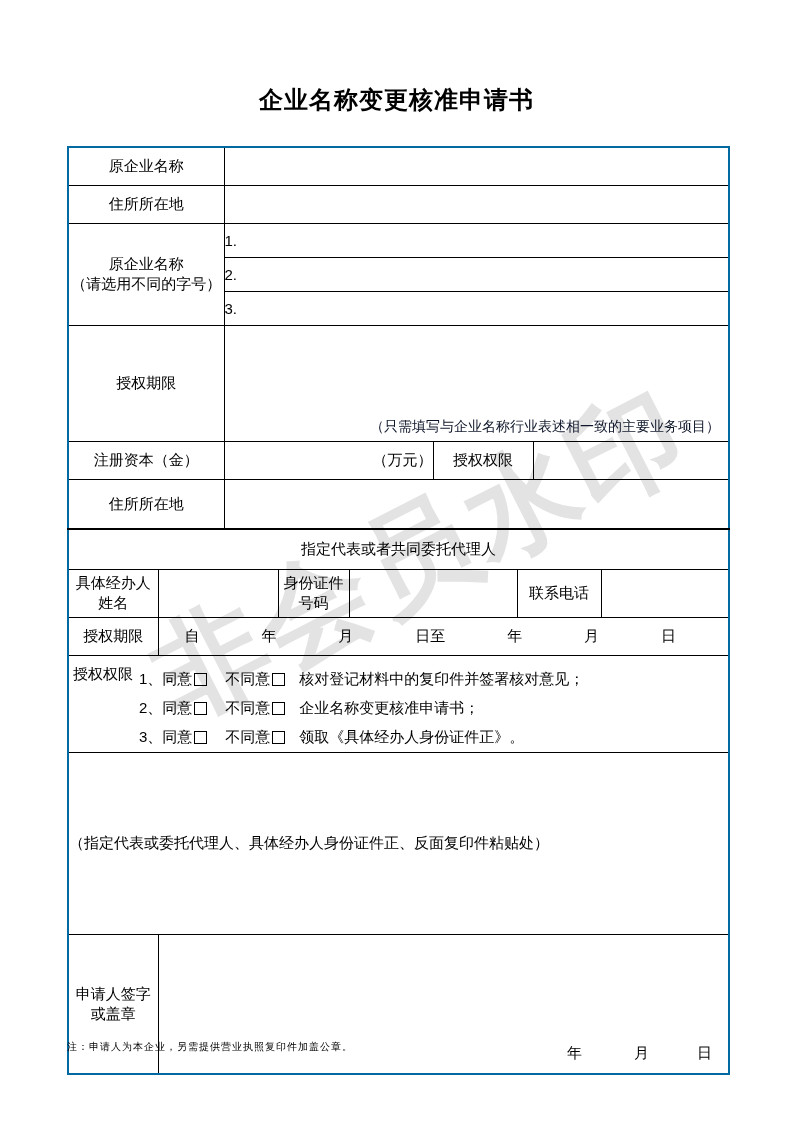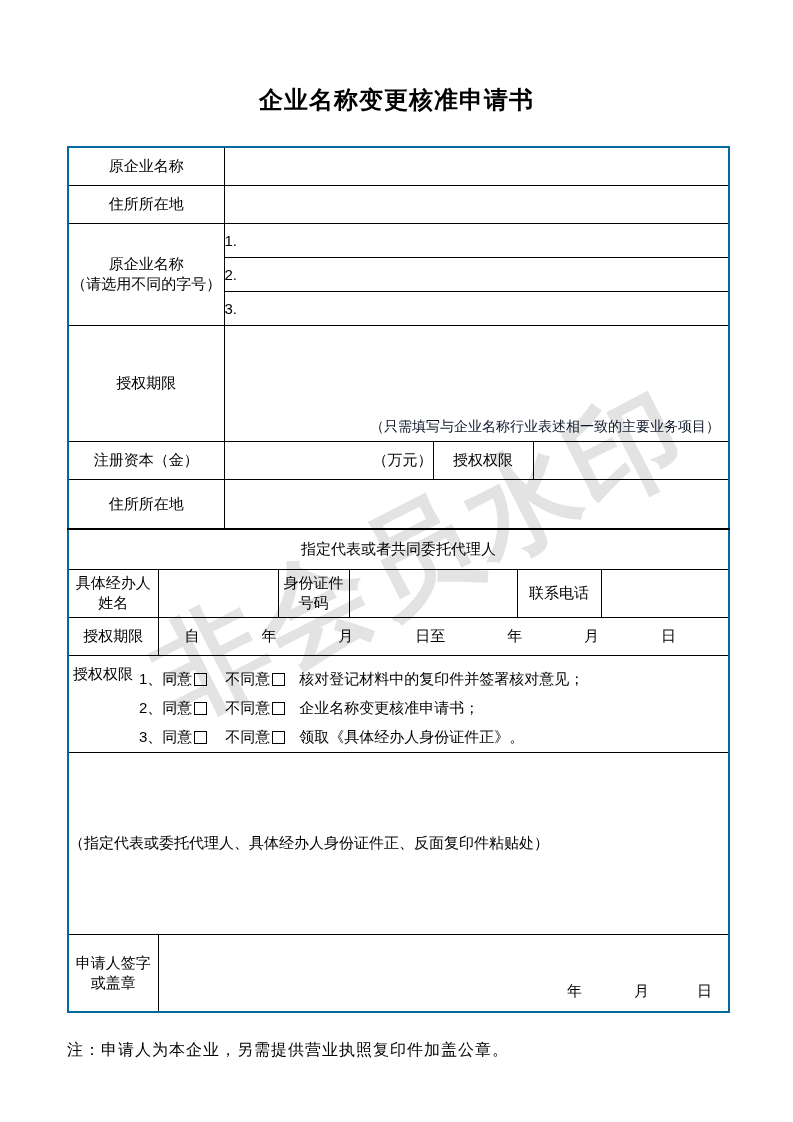--- a/index.html
+++ b/index.html
@@ -83,21 +83,21 @@
   .sig-cell { vertical-align: bottom !important; }
   .sig-date {
     display: flex; justify-content: flex-end; align-items: flex-end;
     padding-bottom: 10px;
   }
   .sig-date span:nth-child(1) { margin-right: 52px; }
   .sig-date span:nth-child(2) { margin-right: 48px; }
   .sig-date span:nth-child(3) { margin-right: 16px; }
   .footer-note {
     position: absolute; top: 1040px; left: 67px;
-    font-size: 16px;
+    font-size: 10px;
     font-family: Liberation Sans, sans-serif;
     letter-spacing: 1px;
   }
 </style>
 </head>
 <body>
 
 <div class="watermark">非会员水印</div>
 
 <div class="content">
@@ -228,21 +228,21 @@
       </td>
     </tr>
 
     <tr>
       <td colspan="9" class="paste-cell" style="height:182px">
         <span>（指定代表或委托代理人、具体经办人身份证件正、反面复印件粘贴处）</span>
       </td>
     </tr>
 
     <tr>
-      <td class="lbl pad-narrow" style="height:78px">申请人签字或盖章</td>
+      <td class="lbl pad-narrow" style="height:140px">申请人签字或盖章</td>
       <td colspan="8" class="sig-cell">
         <div class="sig-date">
           <span>年</span>
           <span>月</span>
           <span>日</span>
         </div>
       </td>
     </tr>
   </tbody>
     </table>

